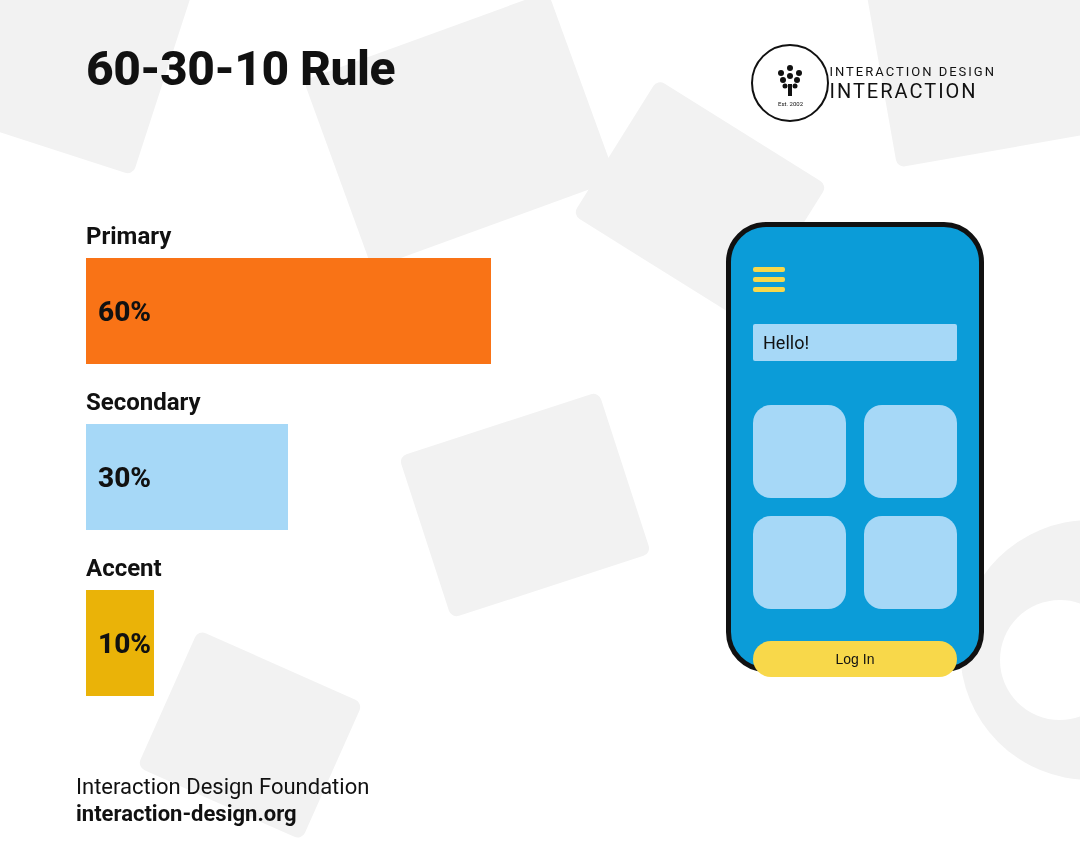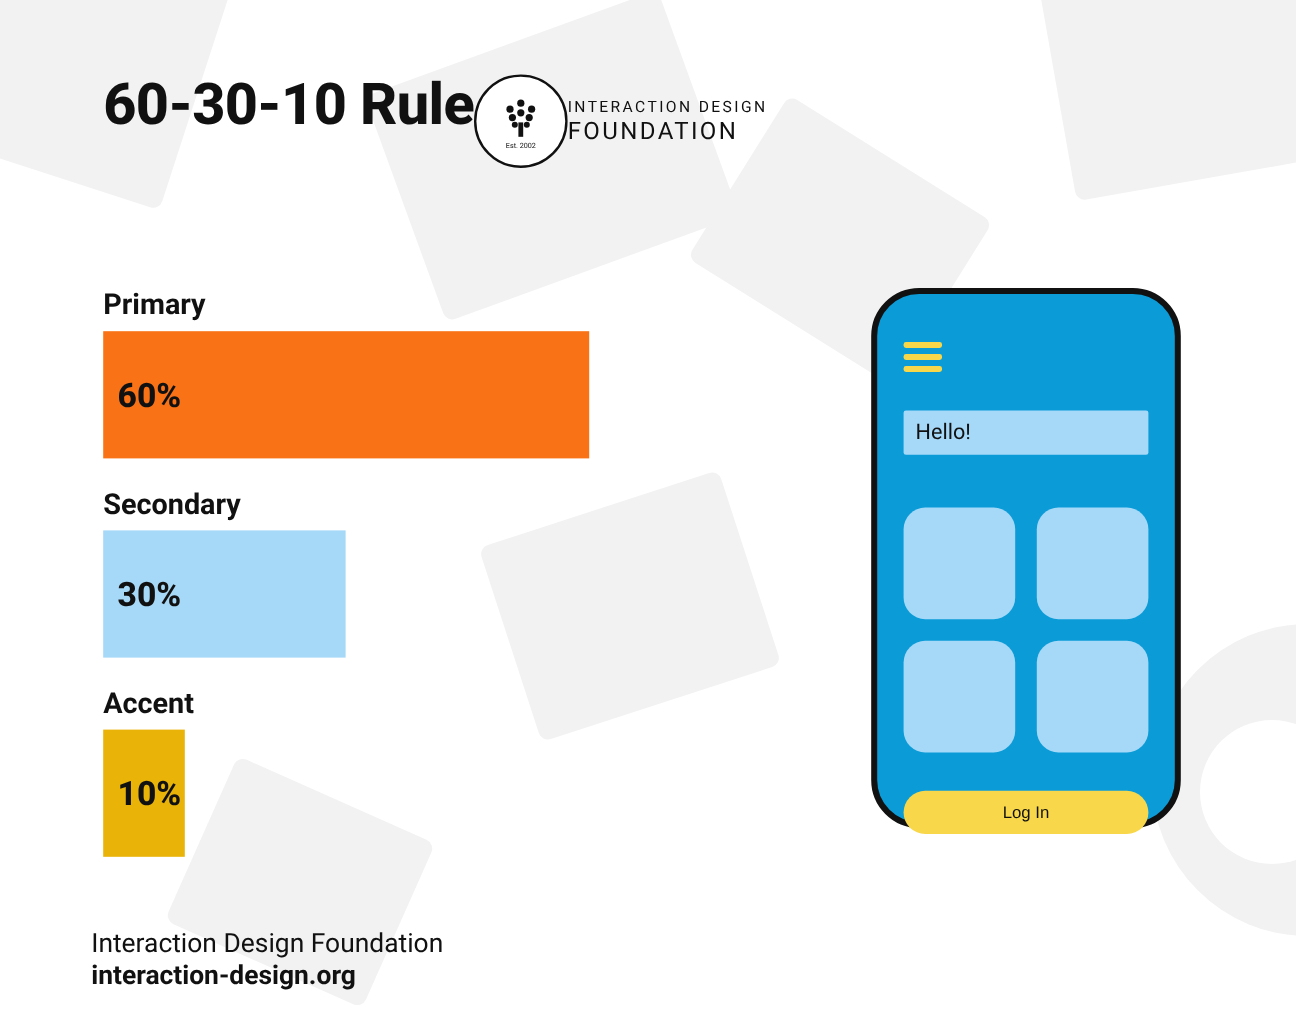--- a/index.html
+++ b/index.html
@@ -14,24 +14,23 @@
     
     .bg-shape {
       position: absolute;
       background: #f2f2f2;
       border-radius: 8px;
       z-index: 0;
     }
     .content { position: relative; z-index: 1; }
     .header {
       display: flex;
-      justify-content: flex-start;
+      justify-content: space-between;
       align-items: flex-start;
       padding: 40px 84px 0 86px;
-      margin-top: 18px;
     }
     .title {
       font-size: 48px;
       font-weight: 800;
       color: #111;
       letter-spacing: -0.5px;
     }
     .logo {
       display: flex;
       align-items: center;
@@ -194,21 +193,21 @@
           <circle cx="12" cy="13" r="3" fill="#111"></circle>
           <circle cx="30" cy="13" r="3" fill="#111"></circle>
           <circle cx="21" cy="8" r="3" fill="#111"></circle>
           <circle cx="16" cy="26" r="2.5" fill="#111"></circle>
           <circle cx="26" cy="26" r="2.5" fill="#111"></circle>
         </svg>
         <span style="font-size:6px;color:#111;margin-top:-2px;">Est. 2002</span>
       </div>
       <div class="logo-text">
         <span class="logo-line1">INTERACTION DESIGN</span>
-        <span class="logo-line2">FOUNDATION</span>
+        <span class="logo-line2">INTERACTION</span>
       </div>
     </div>
   </div>
 
   <div class="main">
     <div class="bars">
       <div class="bar-group">
         <div class="bar-label">Primary</div>
         <div class="bar bar-primary">
           <span class="bar-value">60%</span>

